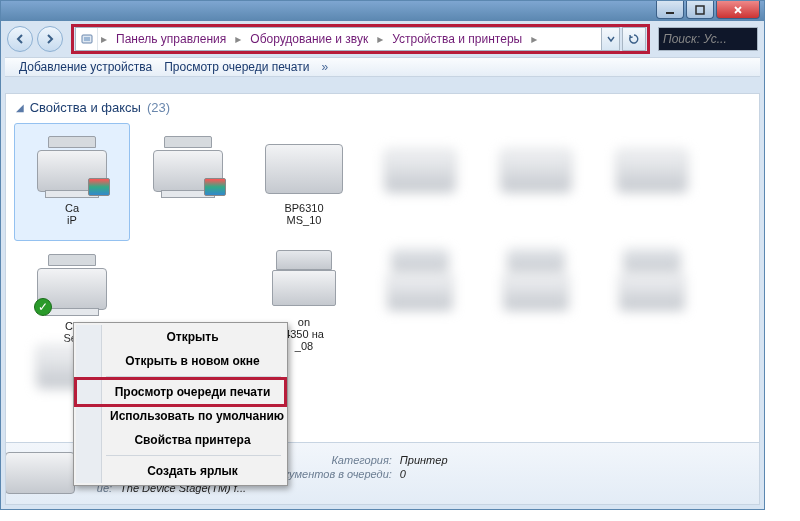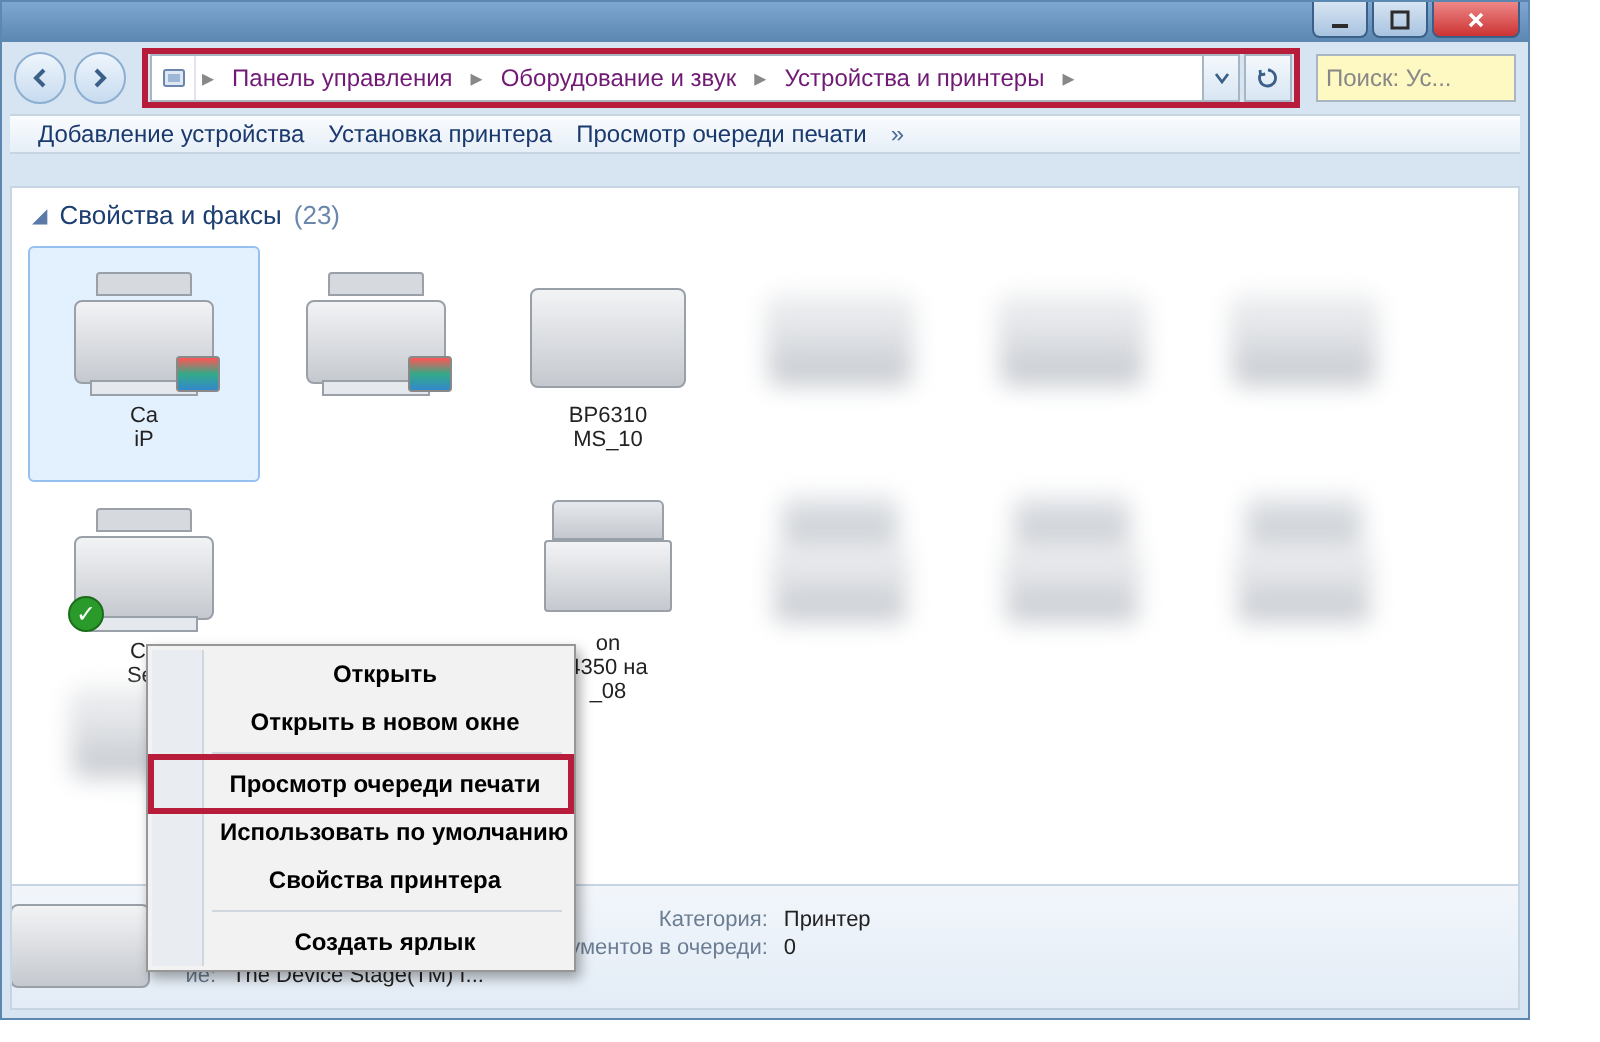--- a/index.html
+++ b/index.html
@@ -19,21 +19,21 @@
   .navbtn { width:26px; height:26px; border-radius:50%; background: linear-gradient(#eef5fc,#c7dbef); border:1px solid #8db0d2; display:flex; align-items:center; justify-content:center; color:#3a5f88; }
   .navbtn svg{width:12px;height:12px;}
 
   .breadcrumb-highlight { border: 3px solid #b71c3a; padding: 1px; margin-left: 4px; flex: 1; display:flex; align-items:center; height:30px; }
   .breadcrumb { flex:1; height:24px; background:#fff; border:1px solid #a8b6c4; display:flex; align-items:stretch; font-size:12px;}
   .crumb-icon{ width:22px; display:flex; align-items:center; justify-content:center; border-right:1px solid #e0e6ec;}
   .crumb { display:flex; align-items:center; padding:0 6px; color:#701a75; white-space:nowrap; cursor:default;}
   .crumb-sep{ display:flex; align-items:center; color:#888; padding:0 3px; }
   .bc-drop{ width:18px; background:linear-gradient(#f4f8fc,#d8e6f3); border-left:1px solid #a8b6c4; display:flex; align-items:center; justify-content:center;}
   .refresh{ width:24px; background:linear-gradient(#f4f8fc,#d8e6f3); border:1px solid #a8b6c4; margin-left:2px; height:24px; display:flex; align-items:center; justify-content:center;}
-  .search{ height:24px; width:100px; background:#fef9c3; border:1px solid #a8b6c4; margin-left:4px; display:flex; align-items:center; padding:4px 4px; font-size:12px; color:#888; }
+  .search{ height:24px; width:100px; background:#0f172a; border:1px solid #a8b6c4; margin-left:4px; display:flex; align-items:center; padding:4px 4px; font-size:12px; color:#888; font-style:italic;}
 
   
   .toolbar{ height:20px; background: linear-gradient(#fafcfe,#e6eef7); border-top:1px solid #c7d4e2; border-bottom:1px solid #c7d4e2; display:flex; align-items:center; padding:0 8px; font-size:12px; color:#1a3a6e; margin: 0 4px;}
   .tool-item{ padding:3px 6px; border-radius:2px; }
   .chev{ color:#4a6a99; }
 
   
   .content{ position:absolute; left:4px; right:4px; top:92px; bottom:4px; background:#fff; border:1px solid #c7d4e2; overflow:hidden; }
   .group-header{ padding:6px 10px 4px; font-size:13px; color:#1d3e70; display:flex; align-items:center; gap:6px;}
   .group-header .tri{ font-size:10px; color:#5a7aa8; }
@@ -54,21 +54,21 @@
 
   
   .ctxmenu{ position:absolute; left:67px; top:228px; width:215px; background:#f2f2f2; border:1px solid #979797; box-shadow:2px 3px 6px rgba(0,0,0,.35); font-size:12px; padding:2px; z-index:30;text-align:center;}
   .ctx-gutter{ position:absolute; left:2px; top:2px; bottom:2px; width:26px; background:#e9edf2; border-right:1px solid #d0d6dd;}
   .ctx-item{ position:relative; padding:5px 10px 5px 34px; color:#000; white-space:nowrap; z-index:2;font-weight:bold;}
   .ctx-item.bold{ font-weight:600; }
   .ctx-sep{ height:1px; background:#d0d6dd; margin:3px 4px 3px 30px; position:relative; z-index:2;}
   .ctx-highlight{ border:3px solid #b71c3a; position:absolute; left:-2px; right:-2px; z-index:3; pointer-events:none; }
 
   
-  .details{ position:absolute; left:0; right:0; bottom:0; height:62px; background:linear-gradient(#f2f6fb,#e3ecf6); border-top:1px solid #c7d4e2; display:flex; align-items:center; padding:4px 10px; font-size:11px; gap:12px;}
+  .details{ position:absolute; left:0; right:0; bottom:0; height:62px; background:linear-gradient(#f2f6fb,#e3ecf6); border-top:1px solid #c7d4e2; display:flex; align-items:center; padding:4px 10px; font-size:11px; gap:12px;font-style:italic;}
   .det-thumb{ width:48px; height:44px; position:relative; }
   .det-cols{ display:grid; grid-template-columns:auto auto auto 1fr auto auto; column-gap:8px; row-gap:2px; align-items:center; }
   .det-label{ color:#6b7d92; text-align:right; }
   .det-val{ color:#222; }
 
 </style>
 </head>
 <body>
 
 <div class="window">
@@ -133,21 +133,20 @@
         </div>
     </div>
 
     <div class="search">
       <span>Поиск: Ус...</span>
     </div>
   </div>
 
   <div class="toolbar">
     <span class="tool-item">Добавление устройства</span>
-    <span class="tool-item">Установка принтера</span>
     <span class="tool-item">Просмотр очереди печати</span>
     <span class="tool-item chev">»</span>
   </div>
 
   <div class="content">
     <div class="group-header">
       <span class="tri">◢</span>
       <span>Свойства и факсы</span>
       <span class="count">(23)</span>
     </div>

